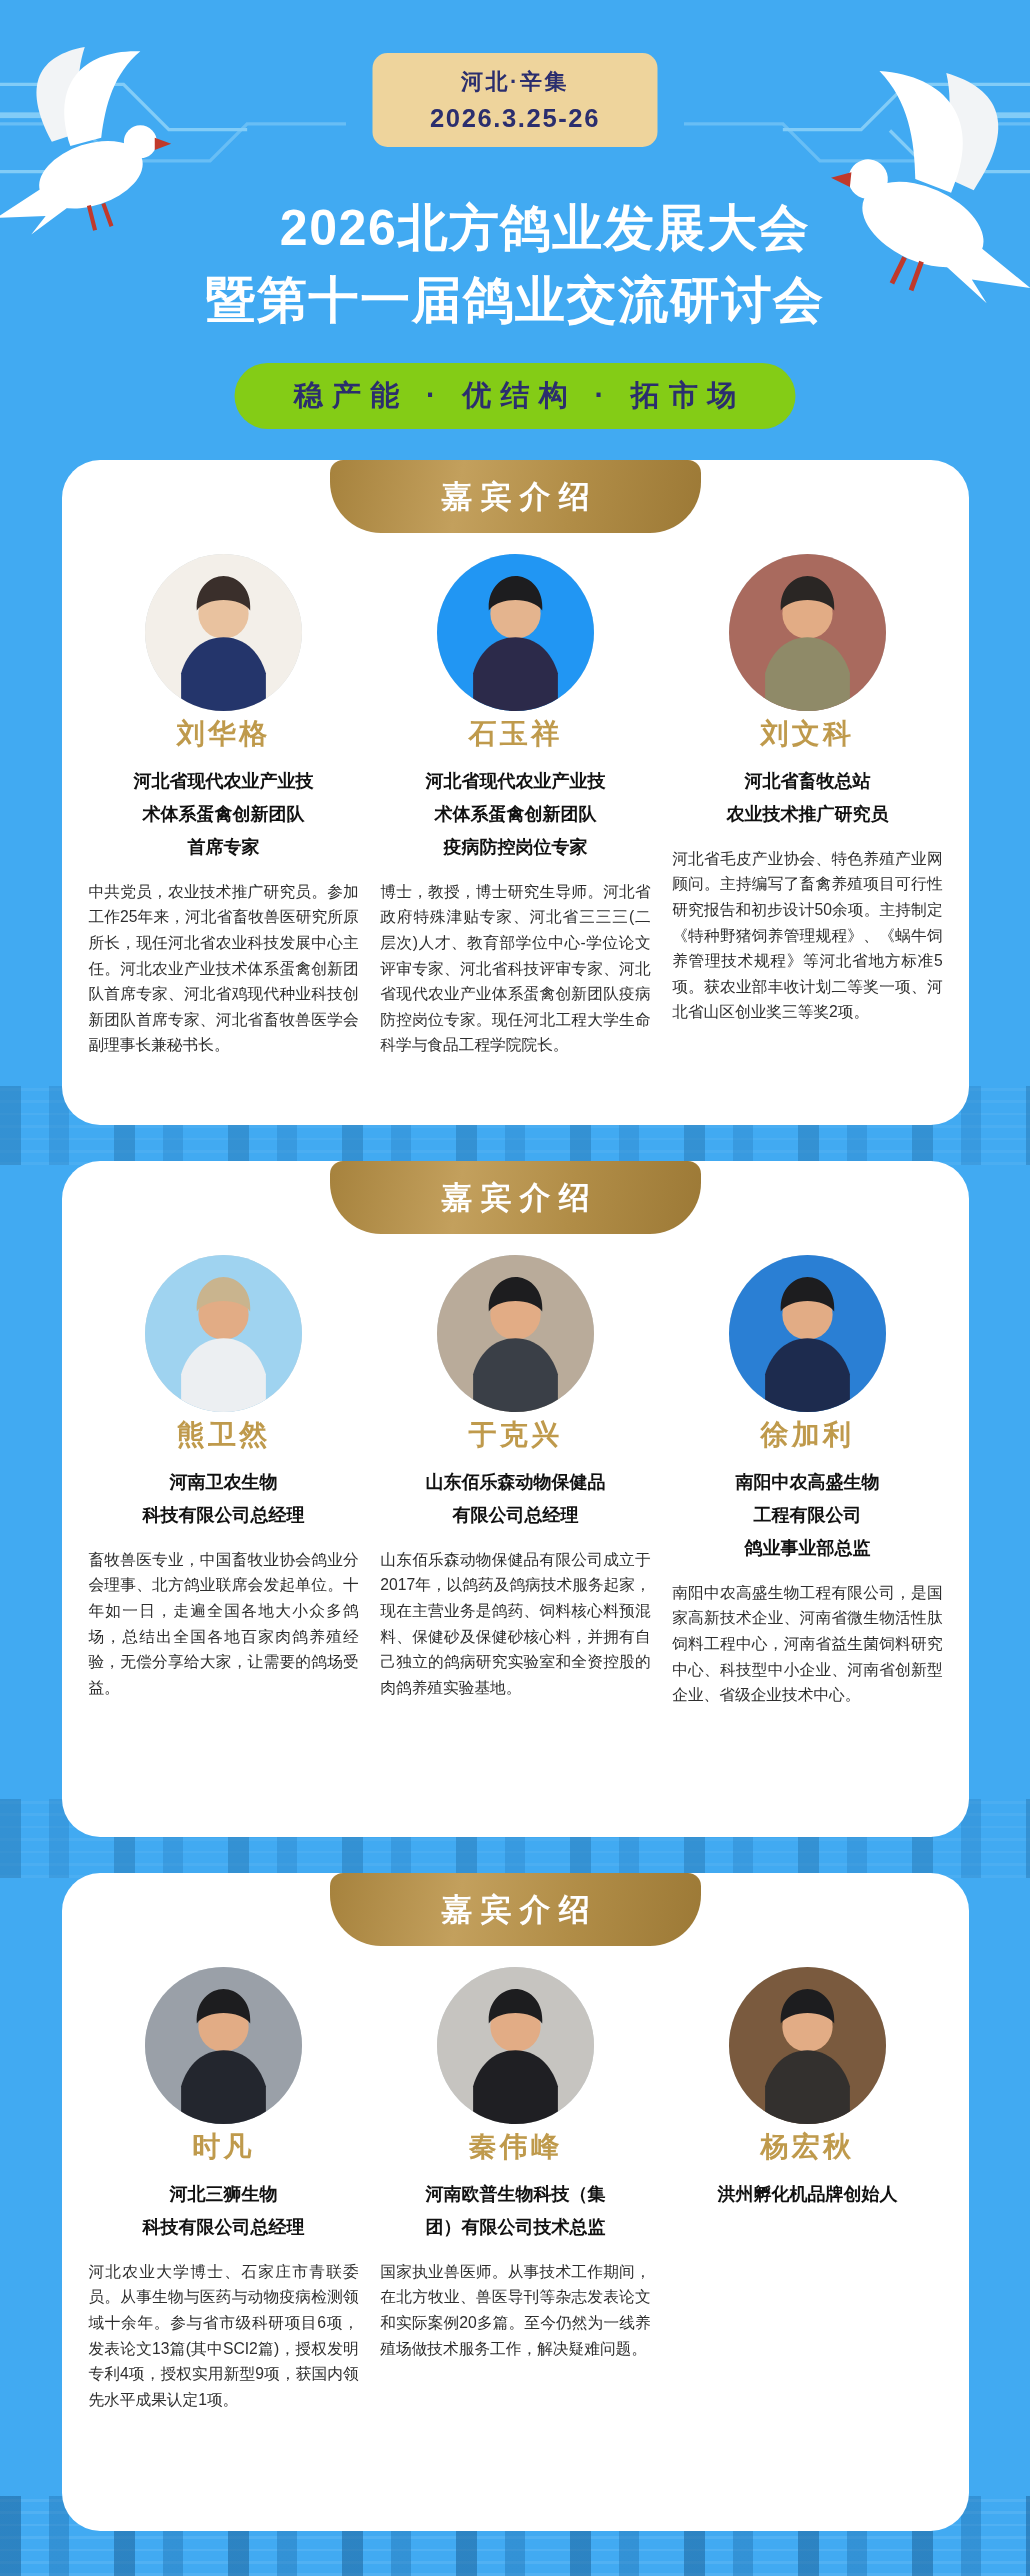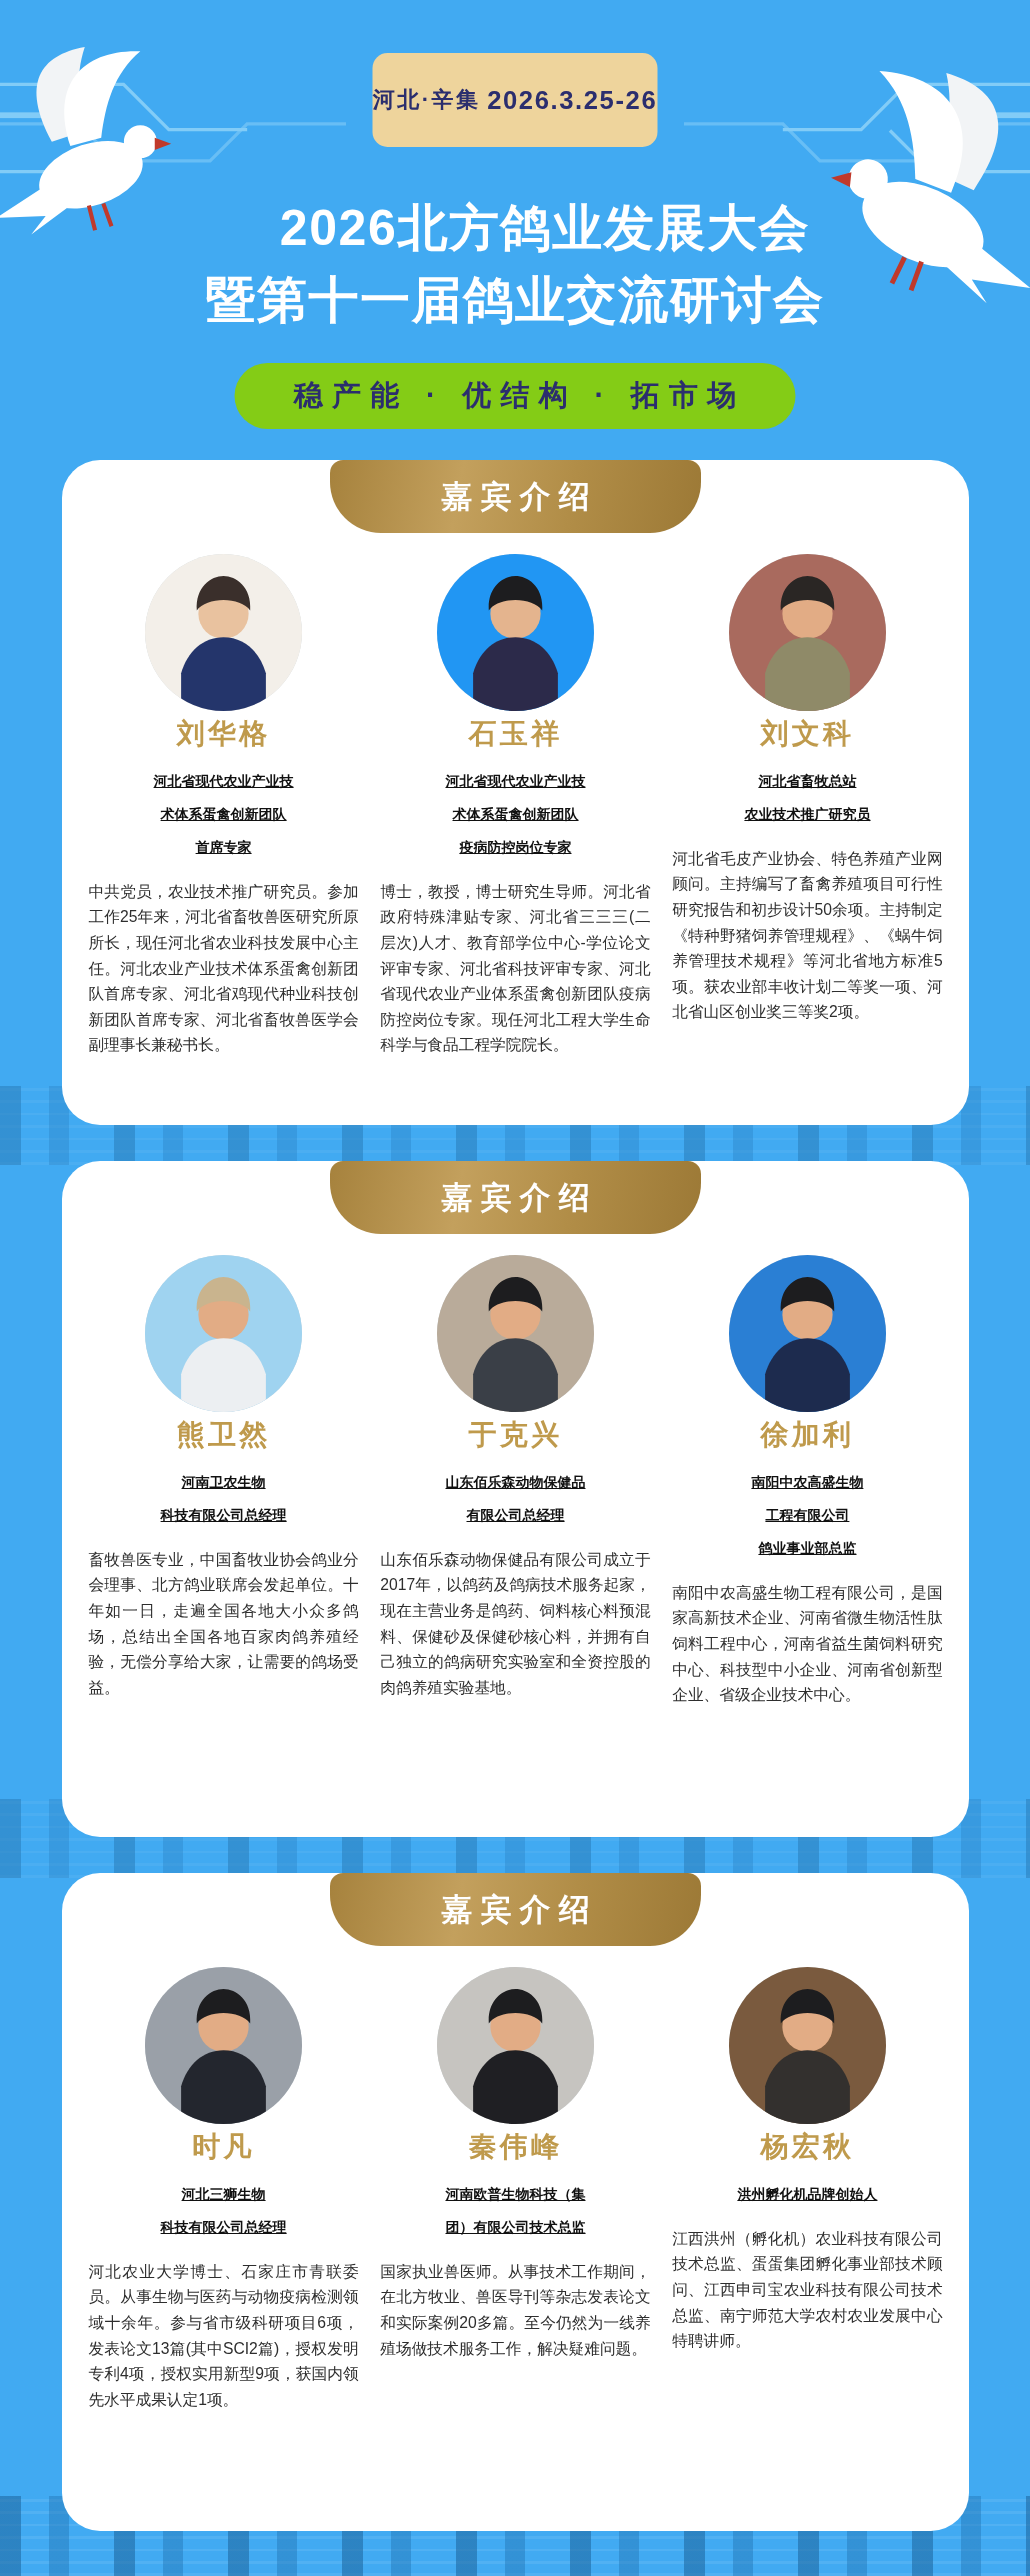--- a/index.html
+++ b/index.html
@@ -17,21 +17,21 @@
         rgba(22,95,155,.45) 49px 69px, rgba(22,95,155,0) 69px 114px),
       repeating-linear-gradient(0deg, rgba(255,255,255,.12) 0 2.5px, rgba(255,255,255,0) 2.5px 12.4px);
     opacity:.45;
   }
   
   .circuit{position:absolute;z-index:1;}
   .badge{
     position:absolute;left:50%;transform:translateX(-50%);
     top:53px;width:285px;height:94px;border-radius:15px;
     background:#eed49c;z-index:3;
-    display:flex;flex-direction:row;align-items:center;justify-content:center;gap:6.6px;
+    display:flex;flex-direction:column;align-items:center;justify-content:center;gap:6.6px;
   }
   .badge .b1{font-size:22px;font-weight:bold;color:#2b2e6e;letter-spacing:2.5px;}
   .badge .b2{font-size:25.6px;font-weight:bold;color:#2b2e6e;letter-spacing:1.6px;}
   .main-title{
     position:absolute;left:0;width:100%;text-align:center;z-index:3;
     color:#ffffff;font-weight:900;letter-spacing:1.6px;
   }
   #title1{top:195px;font-size:50px;padding-left:30px;}
   #title2{top:267px;font-size:50px;}
   .slogan{
@@ -59,22 +59,22 @@
   }
   .speakers{display:flex;padding:0 21.4px;gap:11.5px;}
   .speaker{flex:1 1 0;text-align:center;min-width:0;}
   .photo{
     width:157px;height:157px;border-radius:50%;overflow:hidden;margin:21.4px auto 0;
     background:var(--pbg,#cfd8dc);
   }
   .photo svg{display:block;width:100%;height:100%;}
   .sp-name{margin-top:4px;font-size:28px;font-weight:bold;color:#bf9a4c;letter-spacing:3.3px;}
   .sp-title{
-    margin-top:11.5px;font-size:14px;font-weight:bold;color:#111111;
-    line-height:33px;white-space:pre-line;text-decoration:underline;
+    margin-top:11.5px;font-size:18px;font-weight:bold;color:#111111;
+    line-height:33px;white-space:pre-line;
   }
   .sp-bio{
     margin-top:15px;font-size:15.7px;color:#2e2e2e;line-height:25.6px;
     text-align:justify;padding:0 5px;
   }
 </style>
 </head>
 <body>
 
 <div class="city-band" style="top:1086px;height:79px;"></div>
@@ -269,17 +269,16 @@
     <div class="photo">
       <svg viewBox="0 0 100 100" preserveAspectRatio="xMidYMid slice" aria-label="man standing in front of brown shelves">
         <rect x="0" y="0" width="100" height="100" class="av-bg" fill="#7a5a3e"></rect>
         <circle cx="50" cy="38" r="16" class="av-skin" fill="#e2ac85"></circle>
         <path d="M33 36 C32 21 42 14 50 14 C58 14 68 21 67 36 C61 27 39 27 33 36 Z" class="av-hair" fill="#1d1d1f"></path>
         <path d="M50 53 C37 53 27 62 23 76 L23 100 L77 100 L77 76 C73 62 63 53 50 53 Z" class="av-body" fill="#33302e"></path>
       </svg>
     </div>
     <div class="sp-name">杨宏秋</div>
     <div class="sp-title">洪州孵化机品牌创始人</div>
-    <div class="sp-bio">江西洪州（孵化机）农业科技有限公司技术总监、蛋蛋集团孵化事业部技术顾问、江西申司宝农业科技有限公司技术总监、南宁师范大学农村农业发展中心特聘讲师。</div>
   </div>
 </div>
   </div>
 
 
 </body></html>

